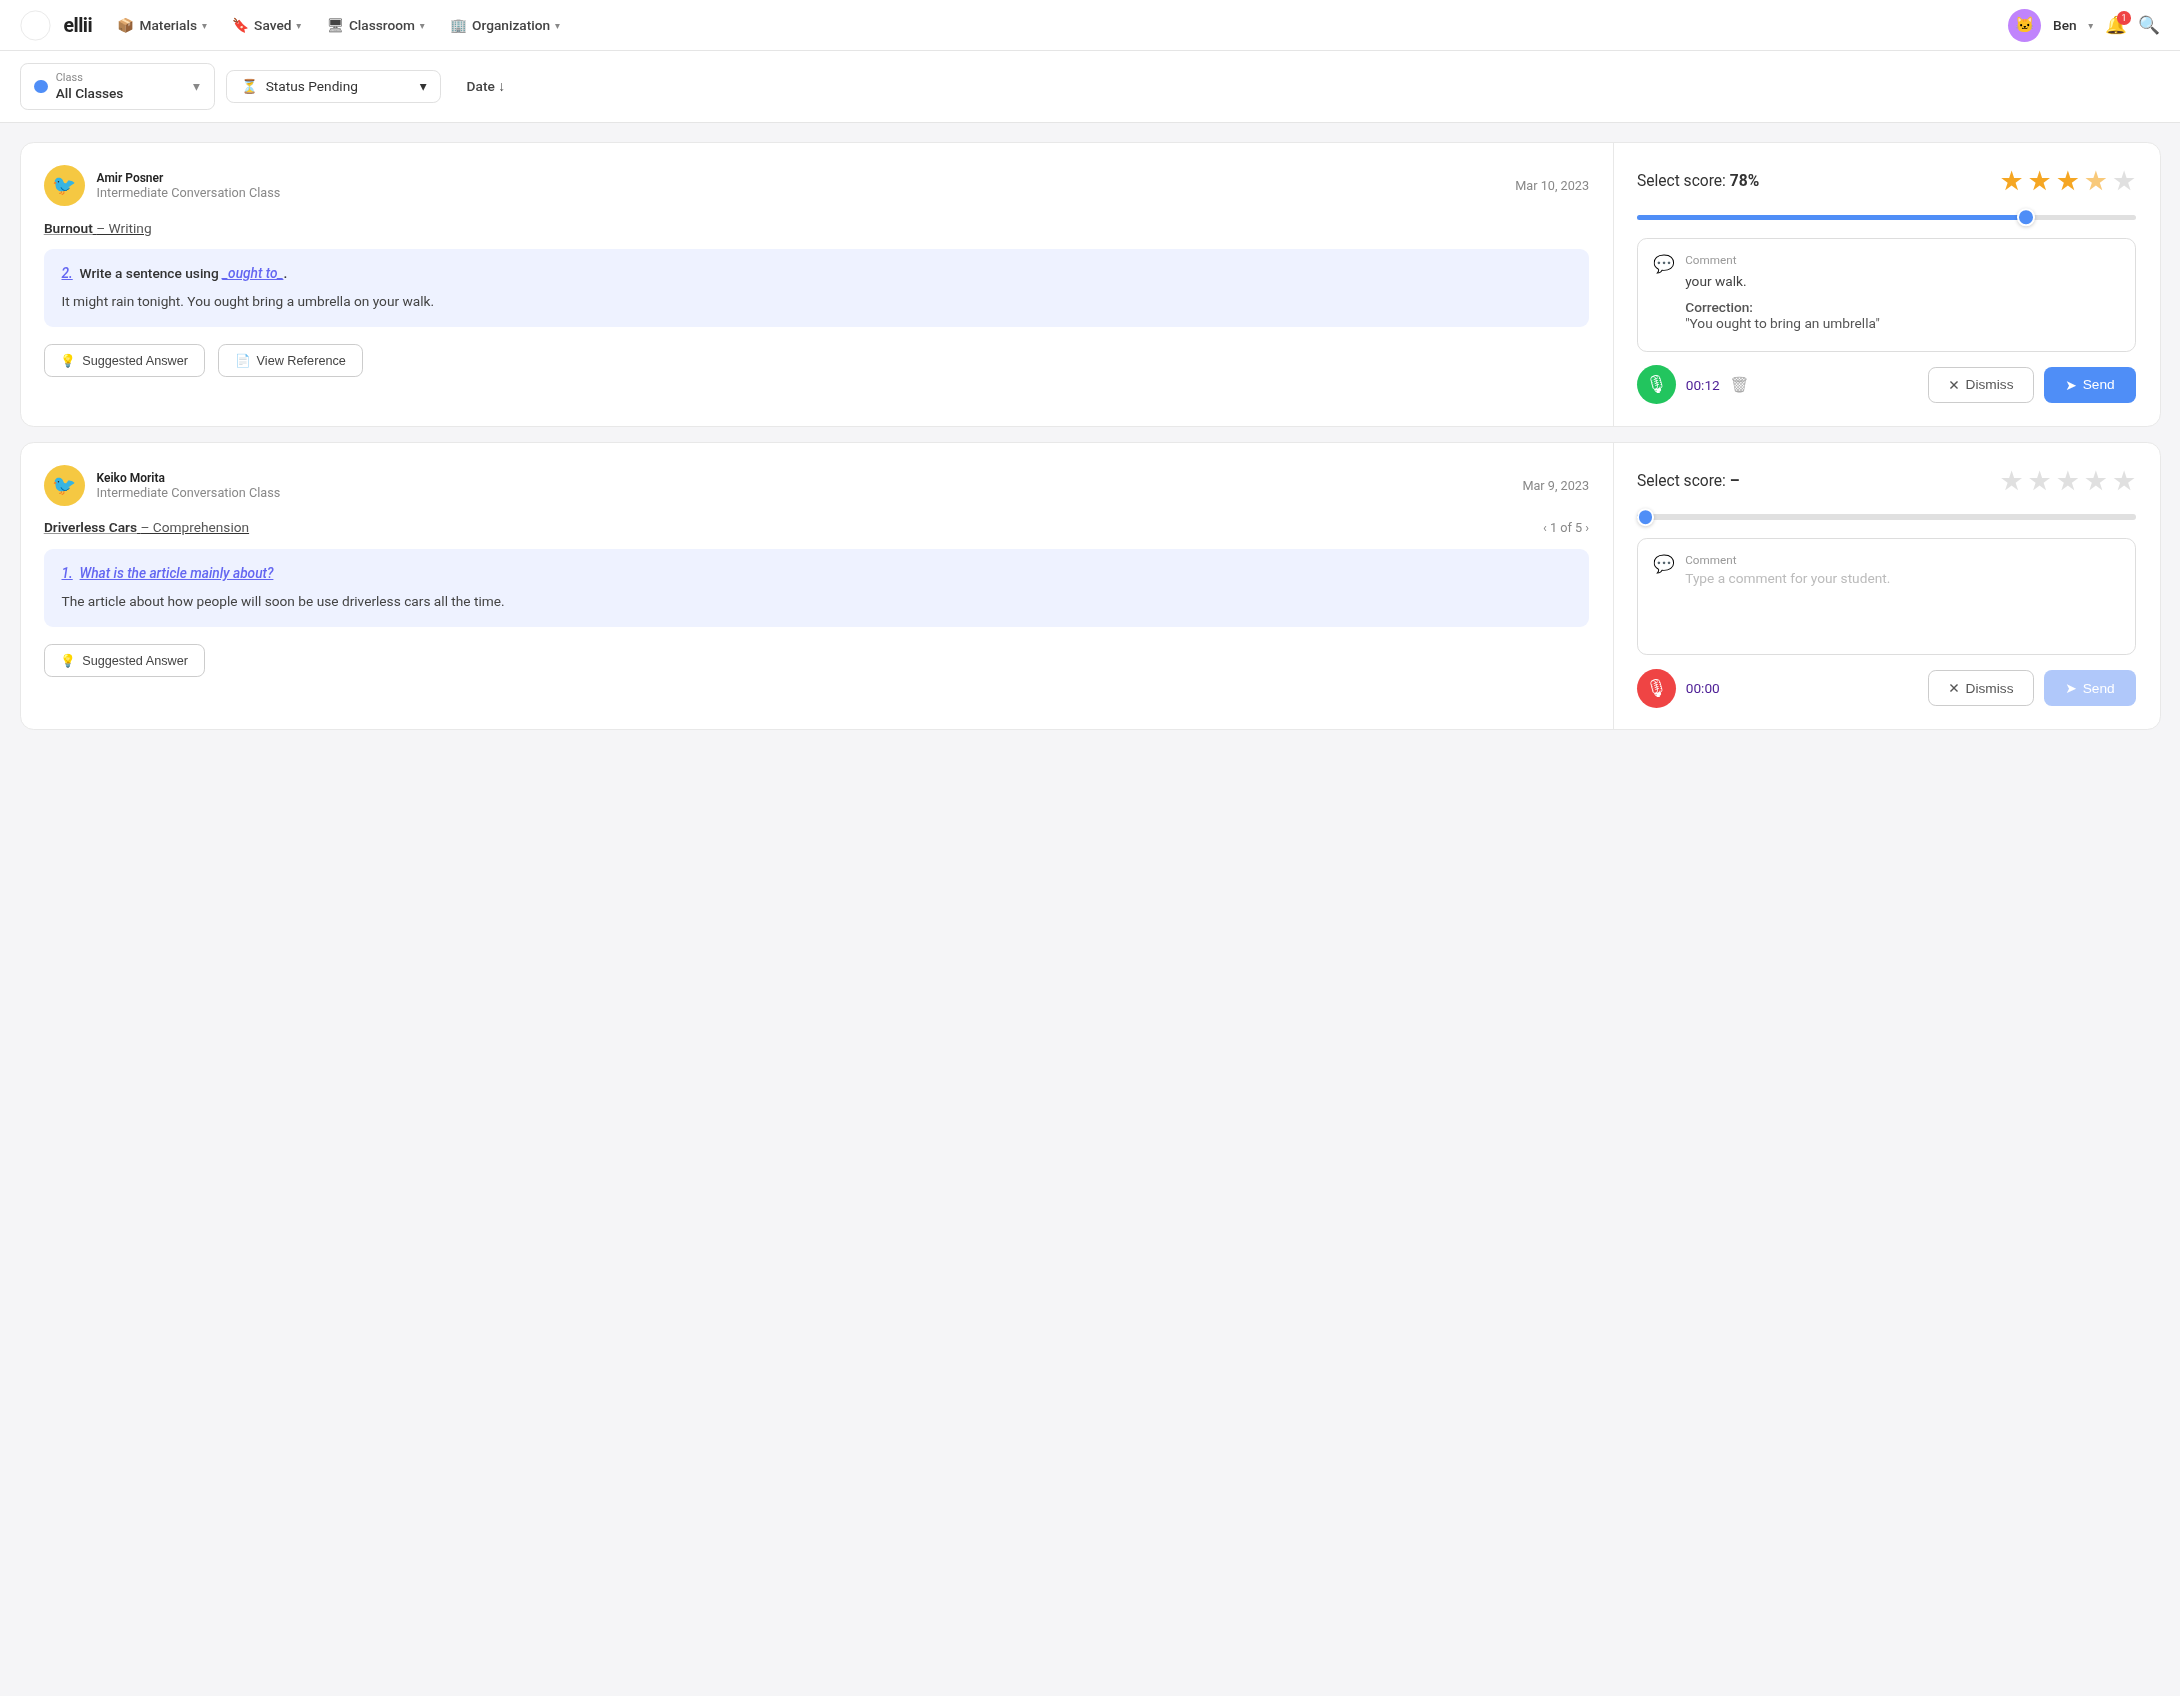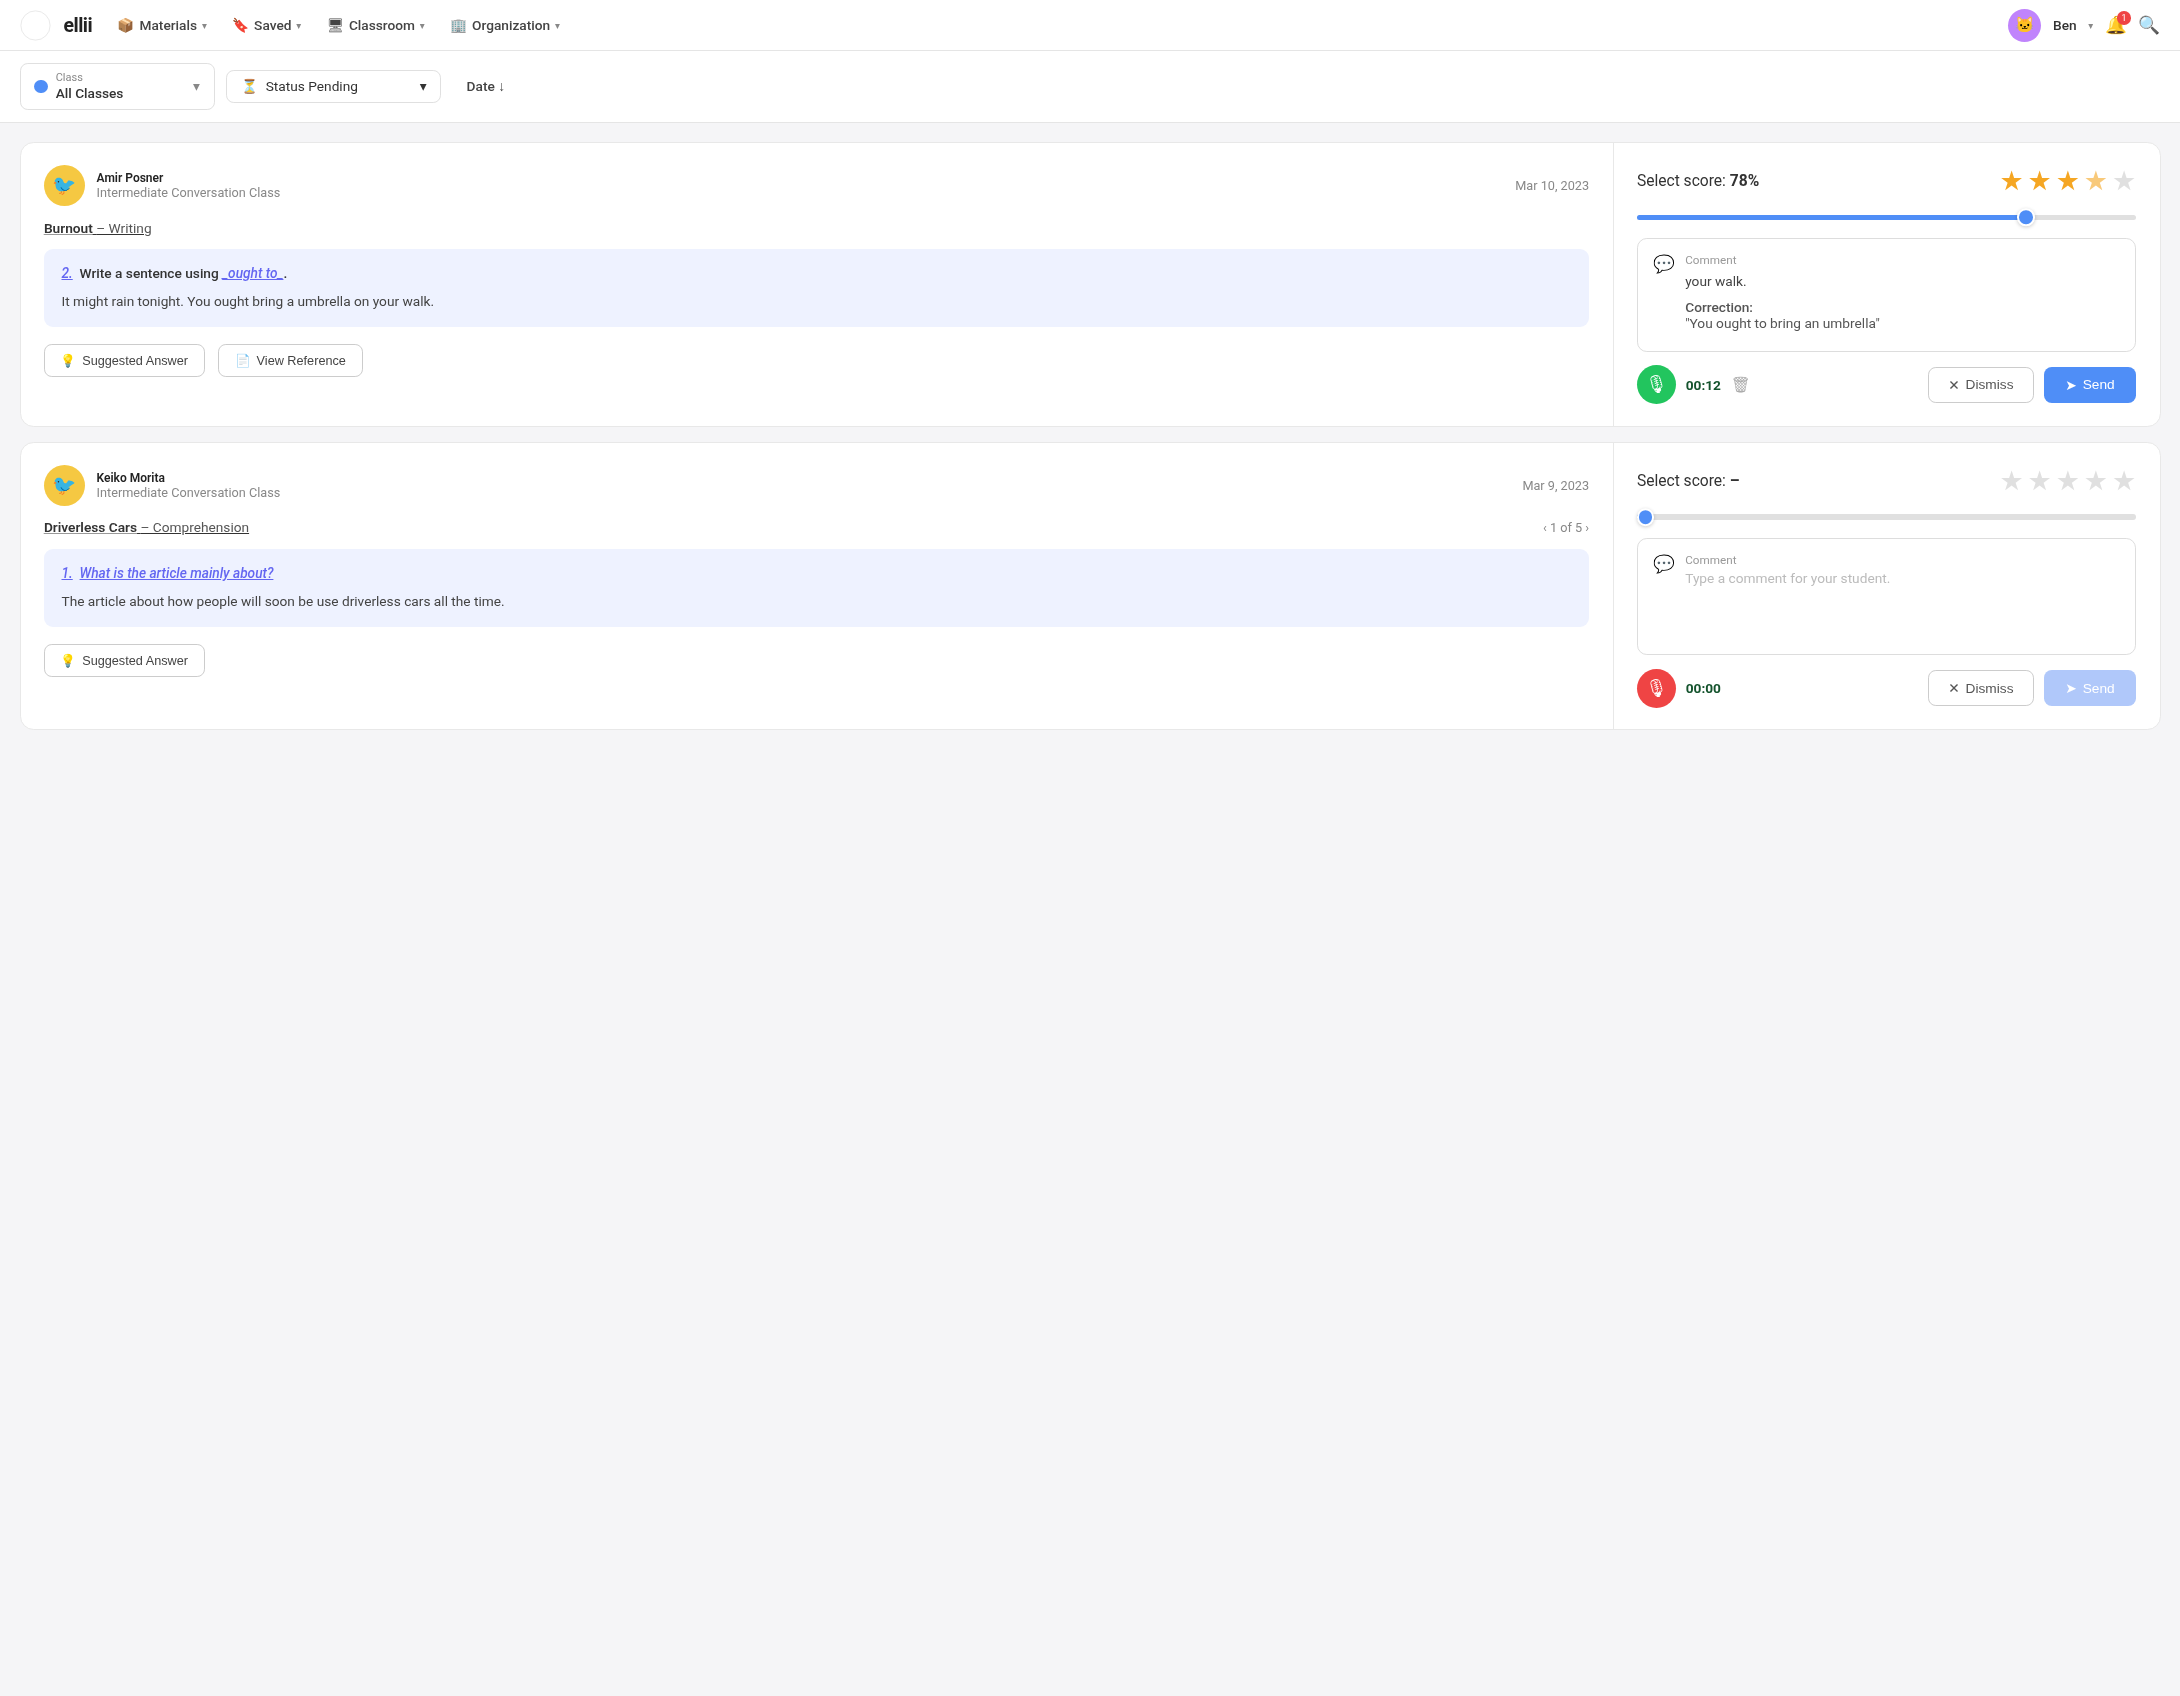--- a/index.html
+++ b/index.html
@@ -383,22 +383,22 @@
     .record-btn.active {
       background: #22c55e;
       color: #fff;
     }
     .record-btn.inactive {
       background: #ef4444;
       color: #fff;
     }
     .record-time {
       font-size: 13.7px;
-      color: #14532d;
-      font-weight: 700;
+      color: #4c1d95;
+      font-weight: 400;
     }
     .trash-icon {
       color: #aaa;
       cursor: pointer;
       font-size: 15.6px;
     }
     .action-btns-right {
       display: flex;
       gap: 9.8px;
     }

